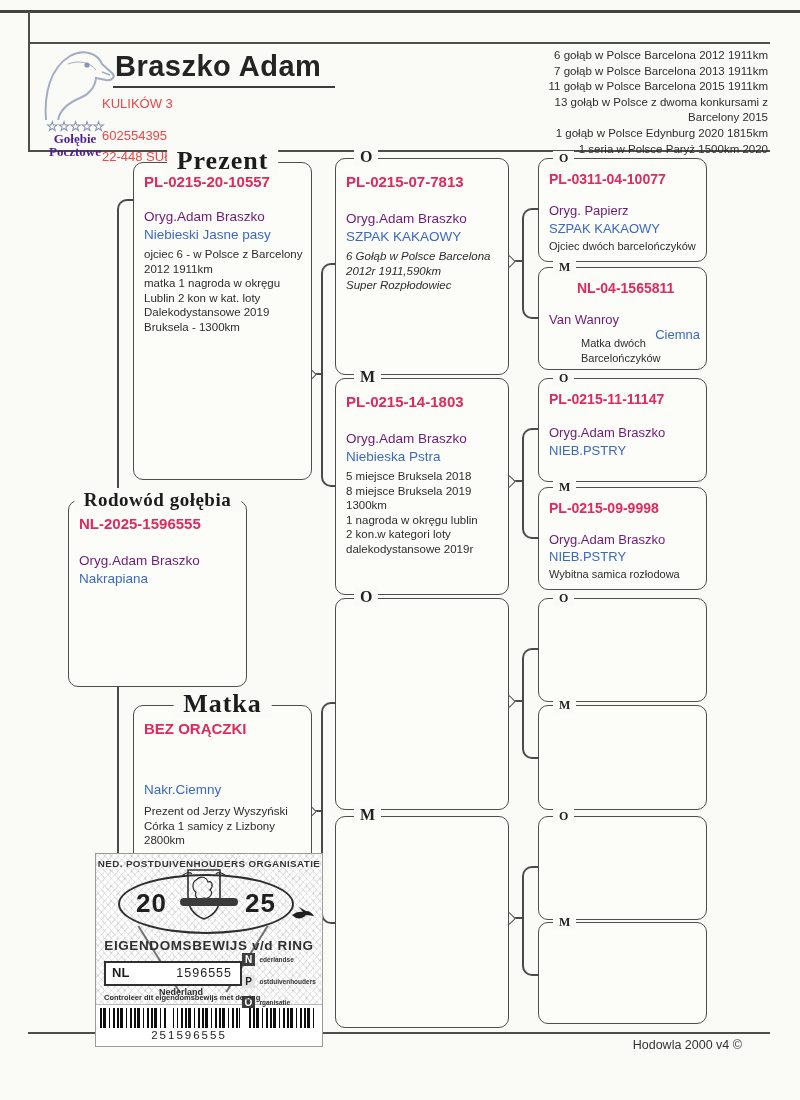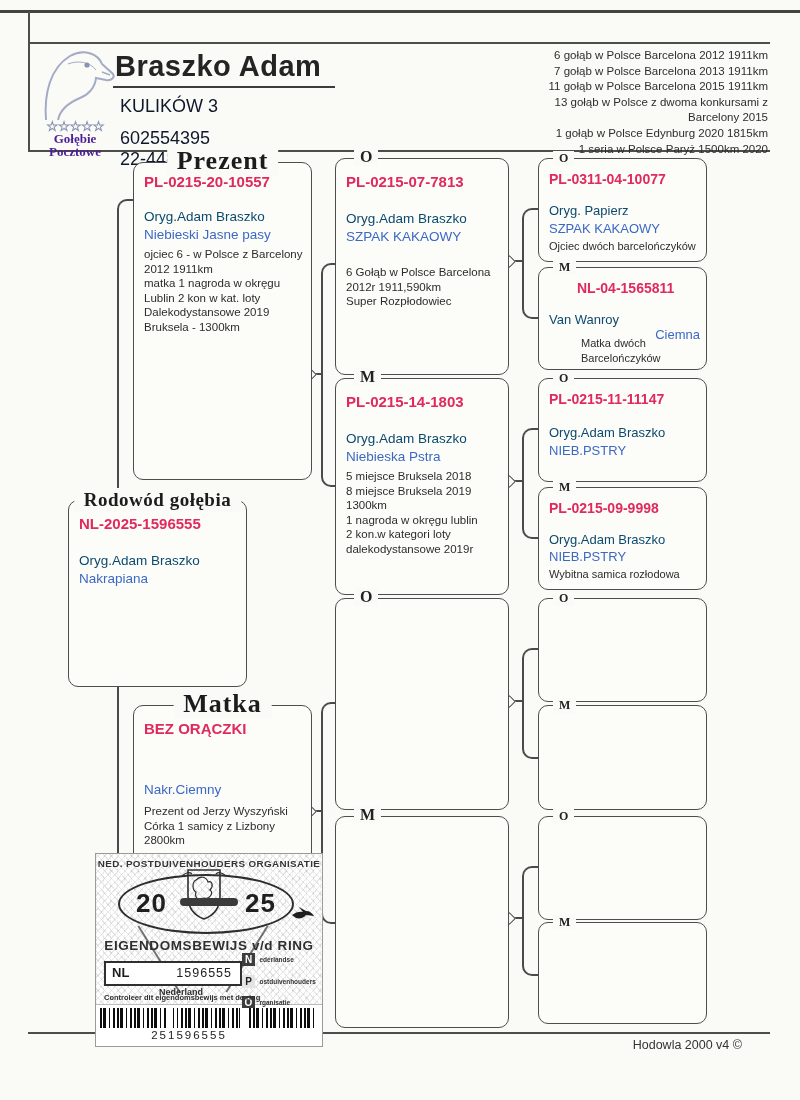--- a/index.html
+++ b/index.html
@@ -10,36 +10,36 @@
   
   .pbox{position:absolute;border:1.6px solid #4d4d4d;border-radius:10px;background:#fcfcf9;}
   .box-title{position:absolute;top:-17px;left:50%;transform:translateX(-50%);
              background:#fafaf7;padding:0 10px;font-family:"Liberation Serif",serif;
              font-weight:bold;font-size:26px;line-height:30px;color:#1c1c1c;letter-spacing:1px;white-space:nowrap;}
   .box-title.small{font-size:19px;top:-13px;line-height:24px;letter-spacing:0.5px;}
   .box-label{position:absolute;top:-11px;left:18px;background:#fafaf7;padding:0 6px;
              font-family:"Liberation Serif",serif;font-weight:bold;font-size:16px;color:#222;}
   .box-label.tiny{font-size:12px;top:-8px;left:14px;}
   .ring{position:absolute;left:10px;right:6px;color:#e0295c;font-weight:bold;font-size:15px;}
-  .origin{position:absolute;left:10px;right:16px;color:#0c4a6e;font-size:13.5px;}
+  .origin{position:absolute;left:10px;right:16px;color:#701a75;font-size:13.5px;}
   .colorline{position:absolute;left:10px;right:6px;color:#3c68c4;font-size:13.5px;}
   .notes{position:absolute;left:10px;right:4px;color:#2c2c2c;font-size:11.5px;line-height:14.5px;white-space:pre-line;}
   .sm .ring{font-size:14px;}
   .sm .origin,.sm .colorline{font-size:13px;}
   .sm .notes{font-size:11px;}
   
   .conn-top{position:absolute;border-left:2px solid #4a4a4a;border-top:2px solid #4a4a4a;border-top-left-radius:10px;}
   .conn-bottom{position:absolute;border-left:2px solid #4a4a4a;border-bottom:2px solid #4a4a4a;border-bottom-left-radius:10px;}
   .bracket{position:absolute;width:14px;border:2px solid #4a4a4a;border-right:none;border-radius:10px 0 0 10px;}
   .hstub{position:absolute;height:2px;background:#4a4a4a;}
   .djunction{position:absolute;width:7px;height:7px;border:1.6px solid #4a4a4a;background:#fafaf7;transform:rotate(45deg);}
   
   .breeder-name{position:absolute;left:113px;top:50px;font-size:29px;font-weight:bold;color:#242424;
                 border-bottom:2.5px solid #3c3c3c;padding:0 14px 3px 2px;letter-spacing:0.5px;}
-  .addr{position:absolute;left:120px;font-size:18px;color:#0f172a;}
+  .addr{position:absolute;left:102px;font-size:13px;color:#ef4444;}
   .achv{position:absolute;right:32px;top:48px;width:330px;text-align:right;font-size:11.5px;
         line-height:15.6px;color:#2e2e2e;white-space:pre-line;}
   .logo-caption{position:absolute;left:36px;width:78px;text-align:center;color:#4c1d95;
                 font-family:"Liberation Serif",serif;font-weight:bold;}
   .stars{letter-spacing:-1px;font-size:14px;color:#8a93b4;}
   
   .stamp{position:absolute;left:95px;top:853px;width:226px;height:192px;background:#fff;z-index:6;
          border:1px solid #9a9a96;}
   .stamp-mesh{position:absolute;left:0;top:0;right:0;height:150px;border-bottom:1px solid #bbb;
      background:
@@ -161,21 +161,21 @@
     <div class="notes" style="top:98px;">Prezent od Jerzy Wyszyński
 Córka 1 samicy z Lizbony
 2800km</div>
   </div>
 
   <div class="pbox" style="left:335px;top:158px;width:172px;height:215px;">
     <div class="box-label">O</div>
     <div class="ring" style="top:14px;">PL-0215-07-7813</div>
     <div class="origin" style="top:52px;">Oryg.Adam Braszko</div>
     <div class="colorline" style="top:70px;">SZPAK KAKAOWY</div>
-    <div class="notes" style="top:106px;">6  Gołąb w Polsce Barcelona
+    <div class="notes" style="top:90px;font-style:italic;">6  Gołąb w Polsce Barcelona
 2012r 1911,590km
 Super Rozpłodowiec</div>
   </div>
   <div class="pbox" style="left:335px;top:378px;width:172px;height:215px;">
     <div class="box-label">M</div>
     <div class="ring" style="top:14px;">PL-0215-14-1803</div>
     <div class="origin" style="top:52px;">Oryg.Adam Braszko</div>
     <div class="colorline" style="top:70px;">Niebieska Pstra</div>
     <div class="notes" style="top:90px;">5 miejsce Bruksela 2018
 8 miejsce Bruksela 2019

